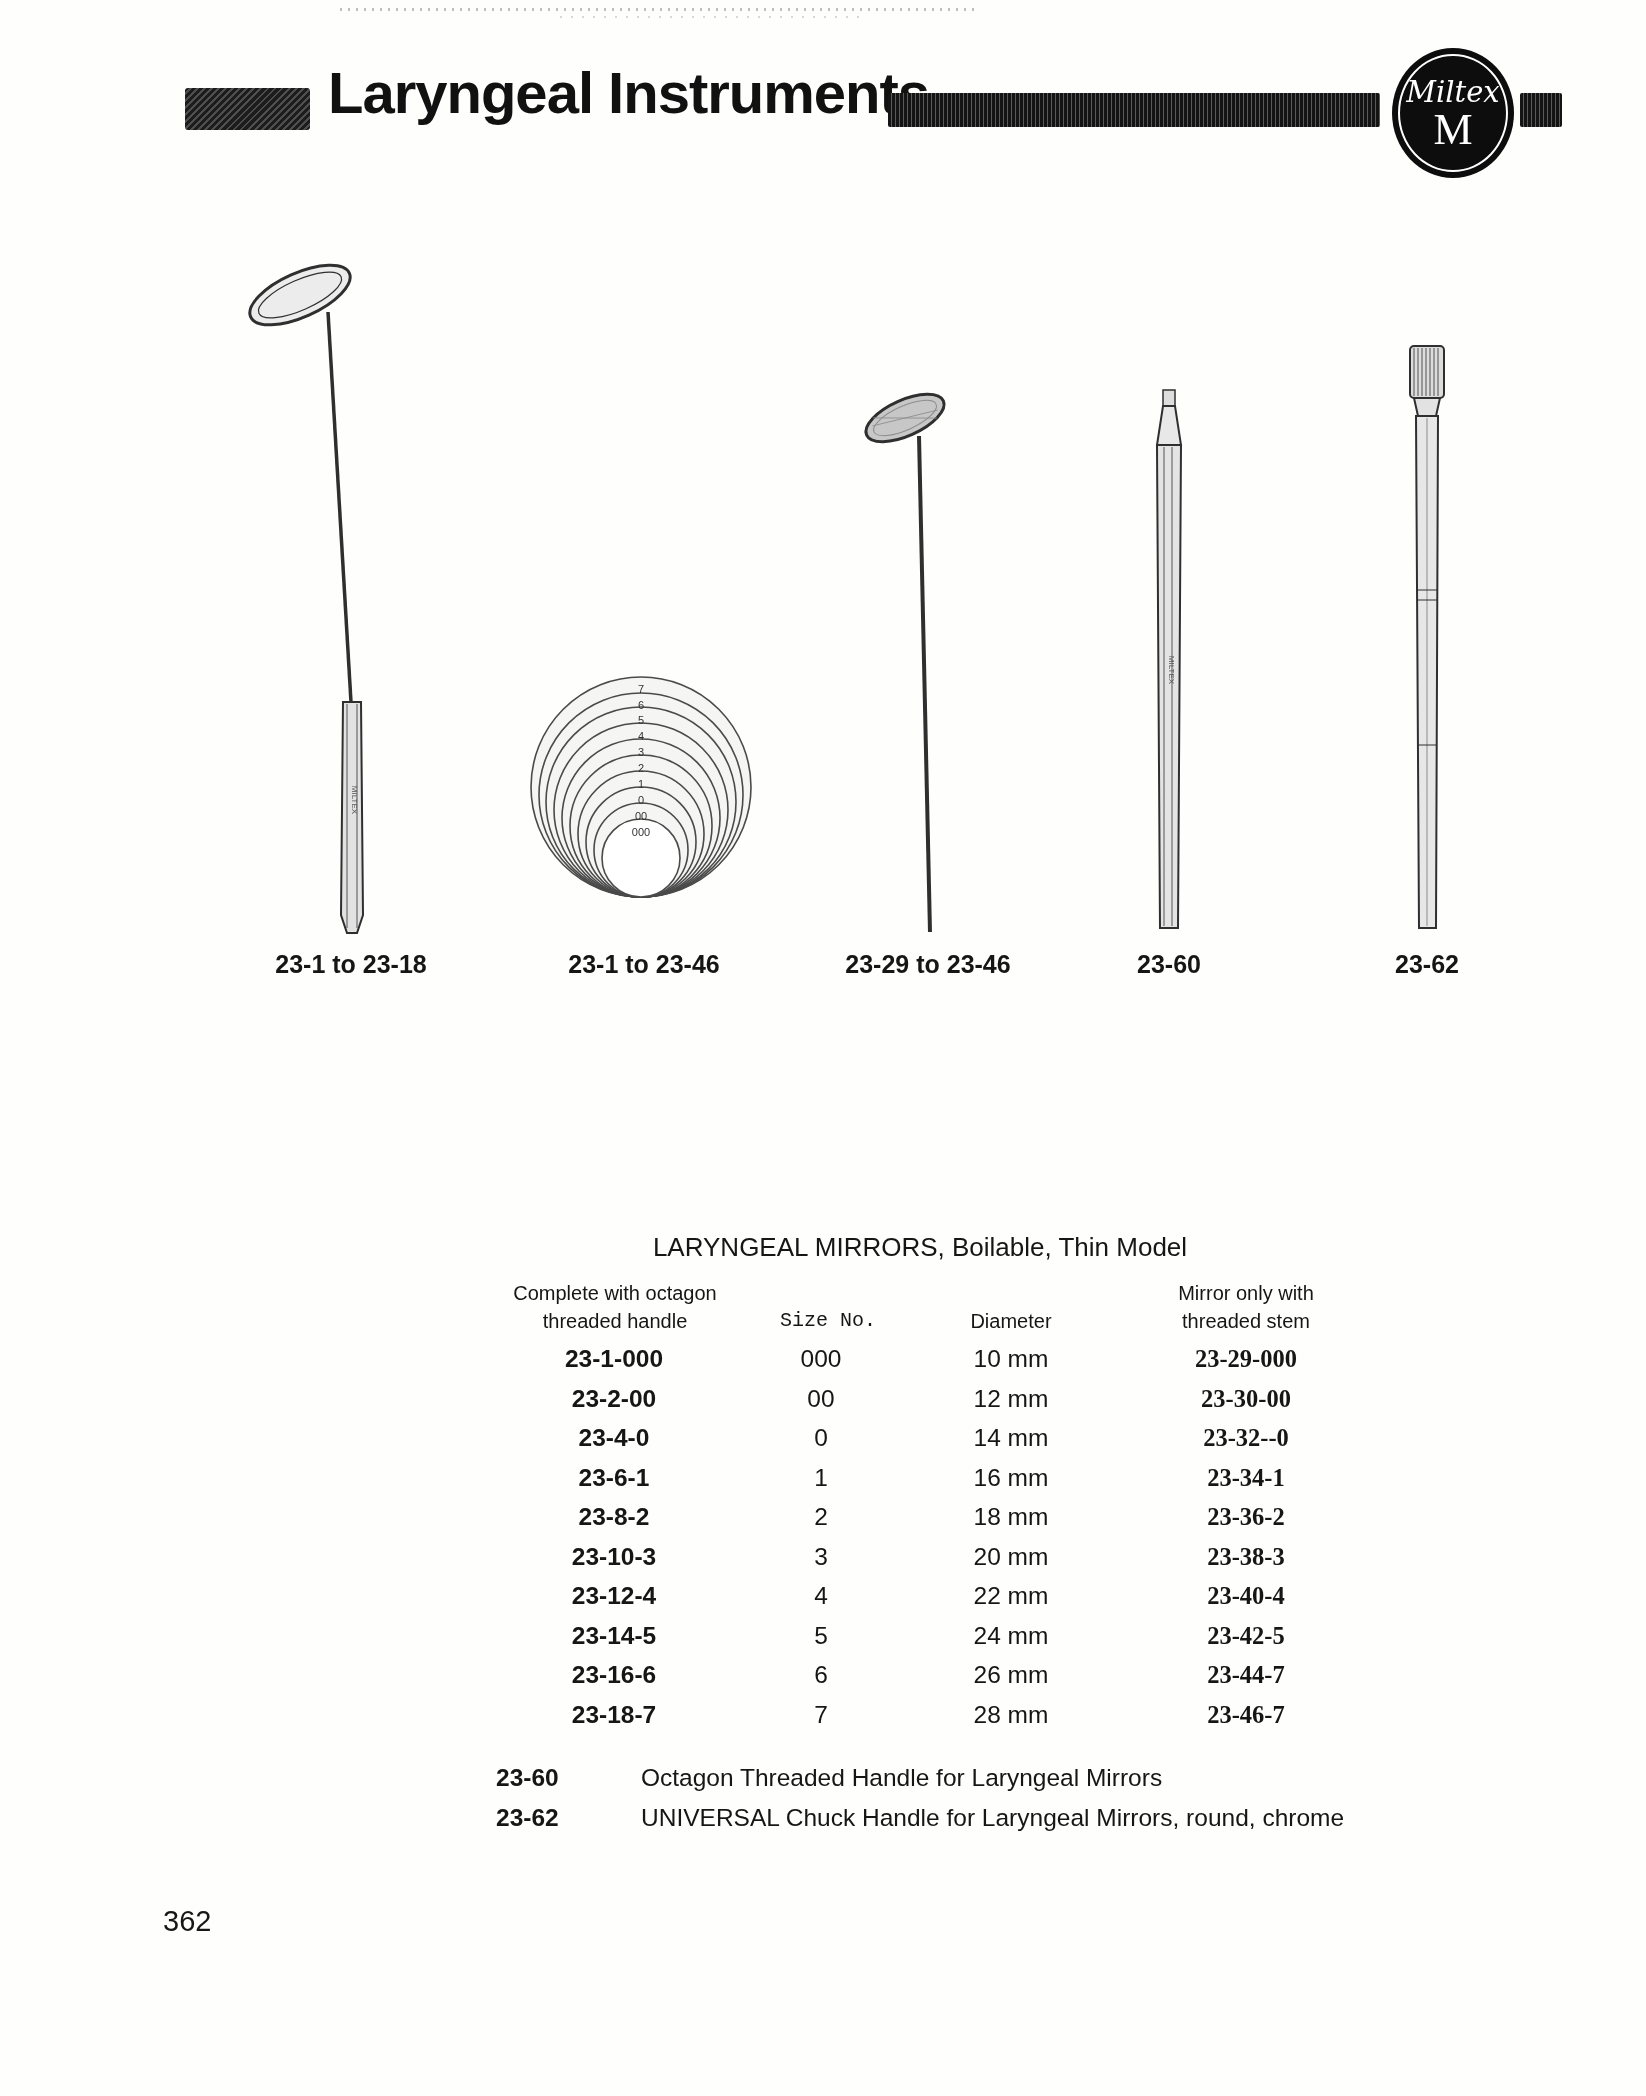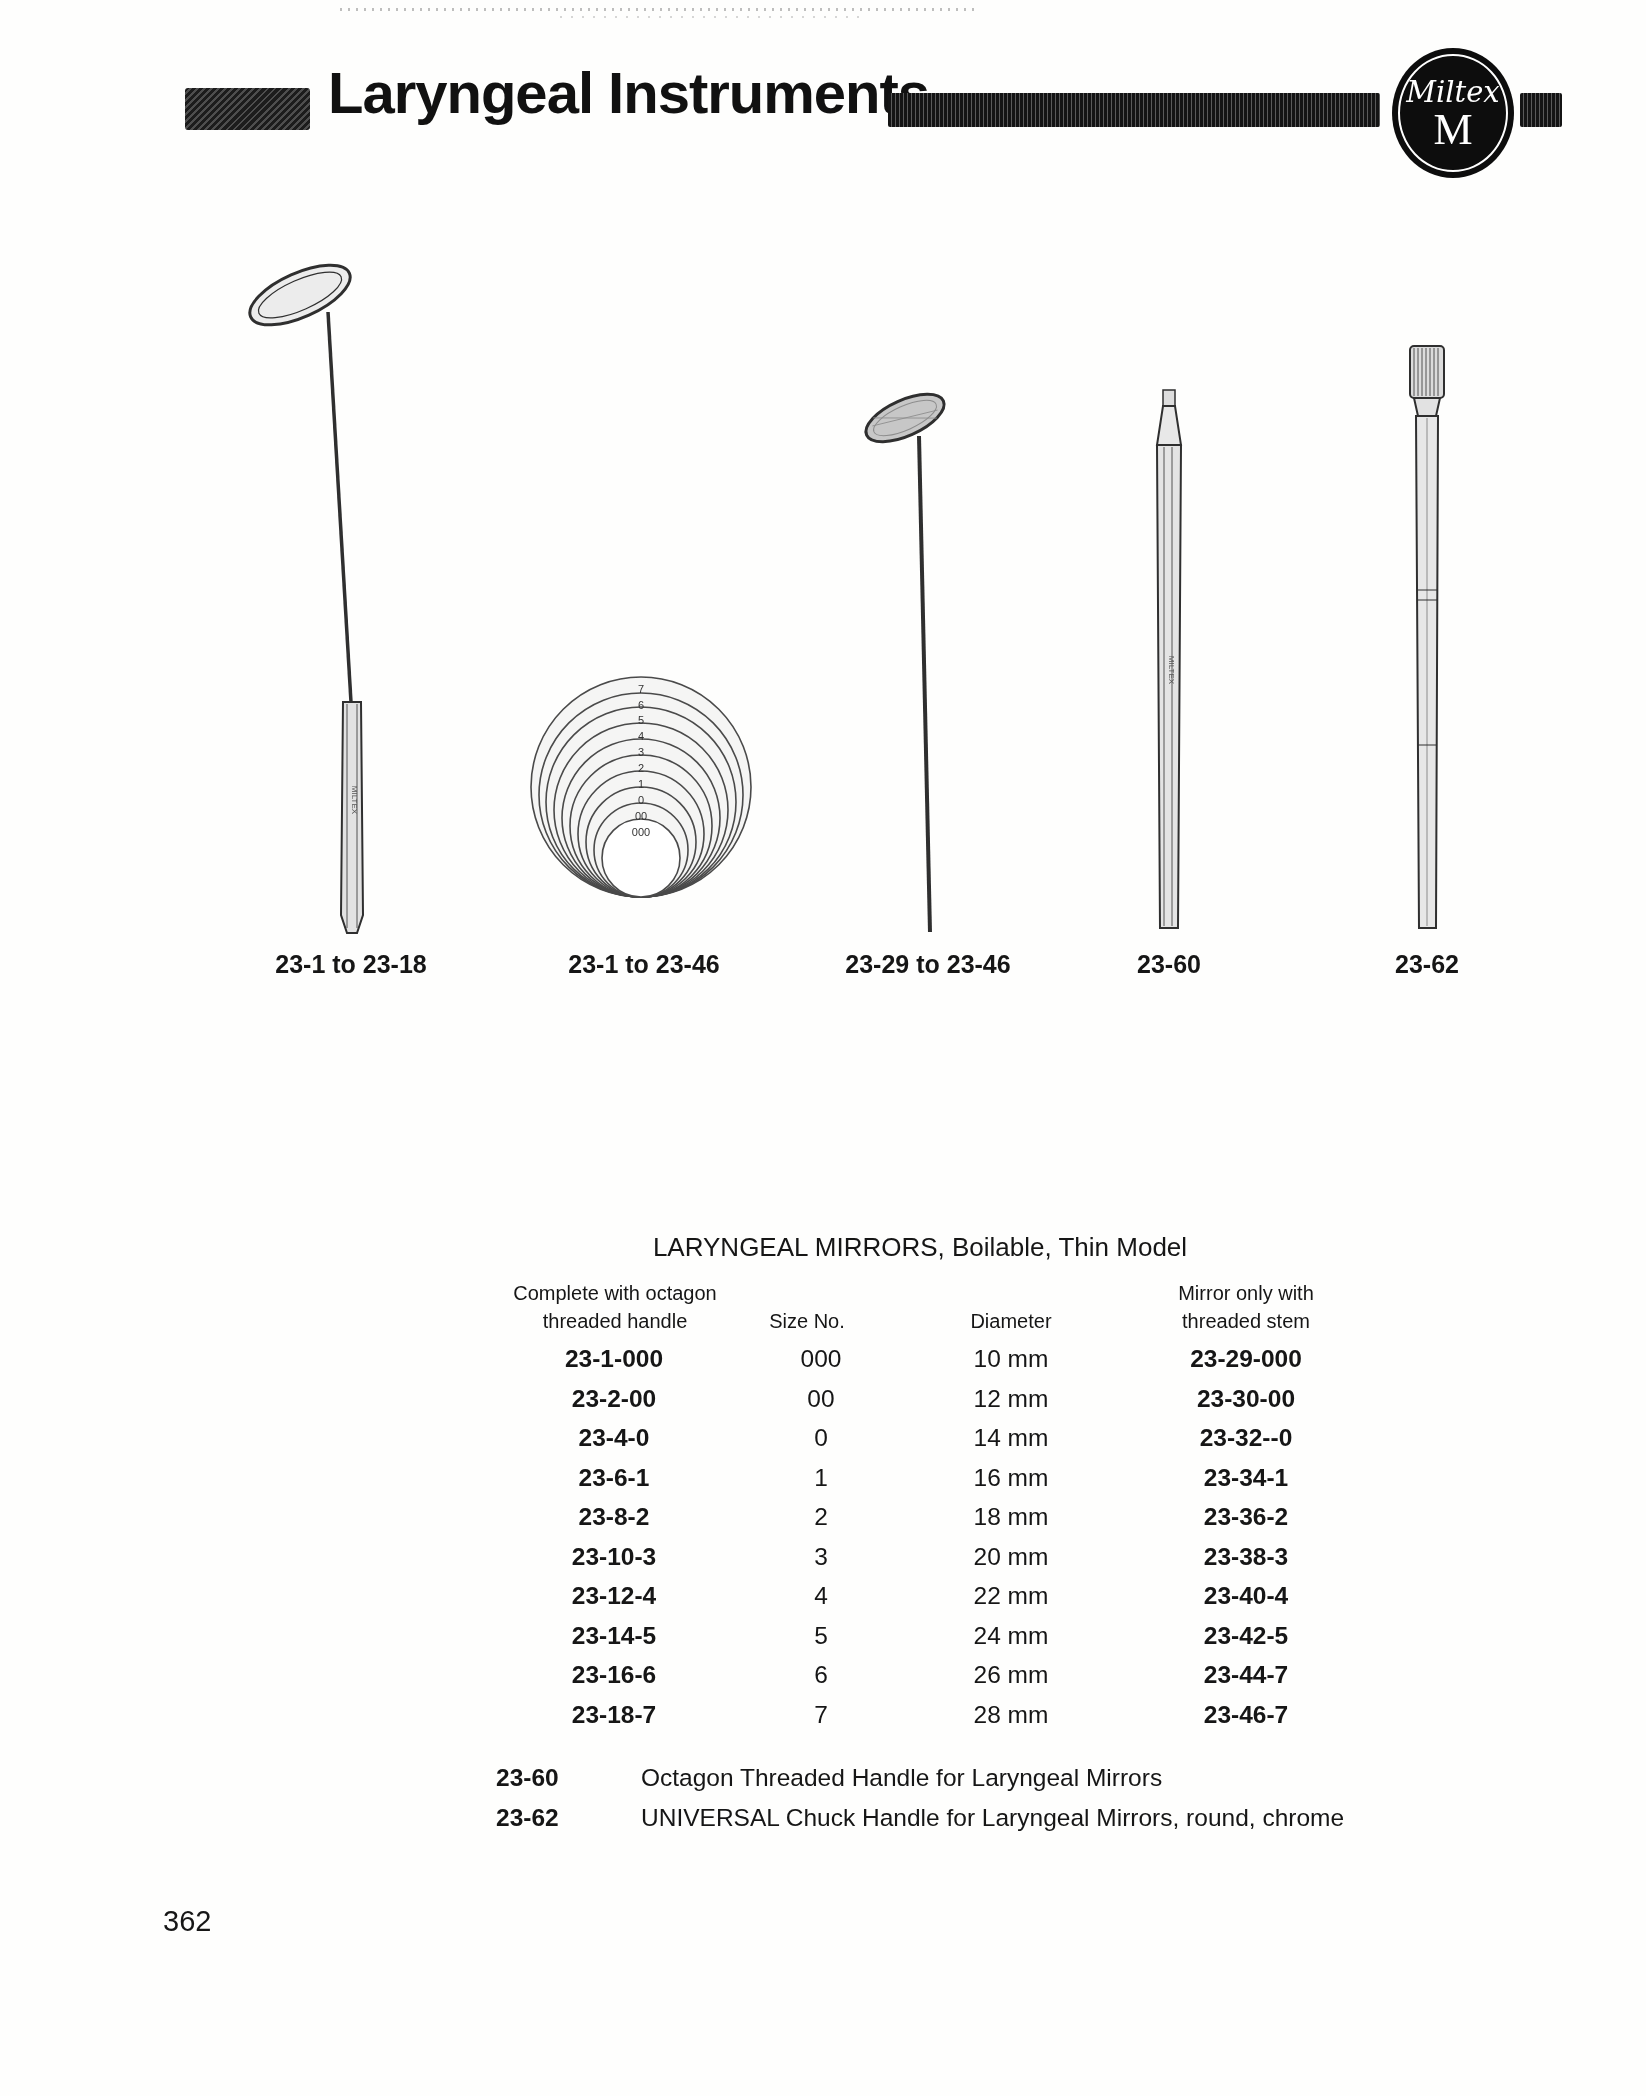--- a/index.html
+++ b/index.html
@@ -65,28 +65,28 @@
   }
   .fl-0 { left:231px; } .fl-1 { left:524px; } .fl-2 { left:808px; }
   .fl-3 { left:1049px; } .fl-4 { left:1307px; }
 
   
   .table-block { position:absolute; left:479px; top:1232px; width:882px; }
   .table-title { text-align:center; font-size:26px; margin-bottom:16px; white-space:nowrap; }
   .thead { position:relative; height:66px; font-size:20px; }
   .th { position:absolute; text-align:center; line-height:28px; }
   .th-col1 { left:-14px; width:300px; top:0; }
-  .th-col2 { left:268px; width:120px; top:28px; }
+  .th-col2 { left:289px; width:120px; top:28px;font-family:Liberation Mono, monospace; }
   .th-col3 { left:452px; width:160px; top:28px; }
   .th-col4 { left:640px; width:254px; top:0; }
   .trow { display:flex; height:39.5px; align-items:flex-start; font-size:24.5px; }
   .c1 { width:270px; text-align:center; font-weight:bold; }
   .c2 { width:120px; margin-left:12px; text-align:center; }
   .c3 { width:160px; margin-left:50px; text-align:center; }
-  .c4 { width:230px; margin-left:40px; text-align:center; font-weight:bold; }
+  .c4 { width:230px; margin-left:40px; text-align:center; font-weight:bold;font-family:Liberation Serif, serif; }
 
   
   .note { position:absolute; left:496px; font-size:24.5px; white-space:nowrap; }
   .note-0 { top:1764px; }
   .note-1 { top:1804px; }
   .note-code { display:inline-block; width:145px; font-weight:bold; }
 
   .page-number { position:absolute; left:163px; top:1905px; font-size:29px; }
 
   svg text { font-family:"Liberation Sans", sans-serif; }

